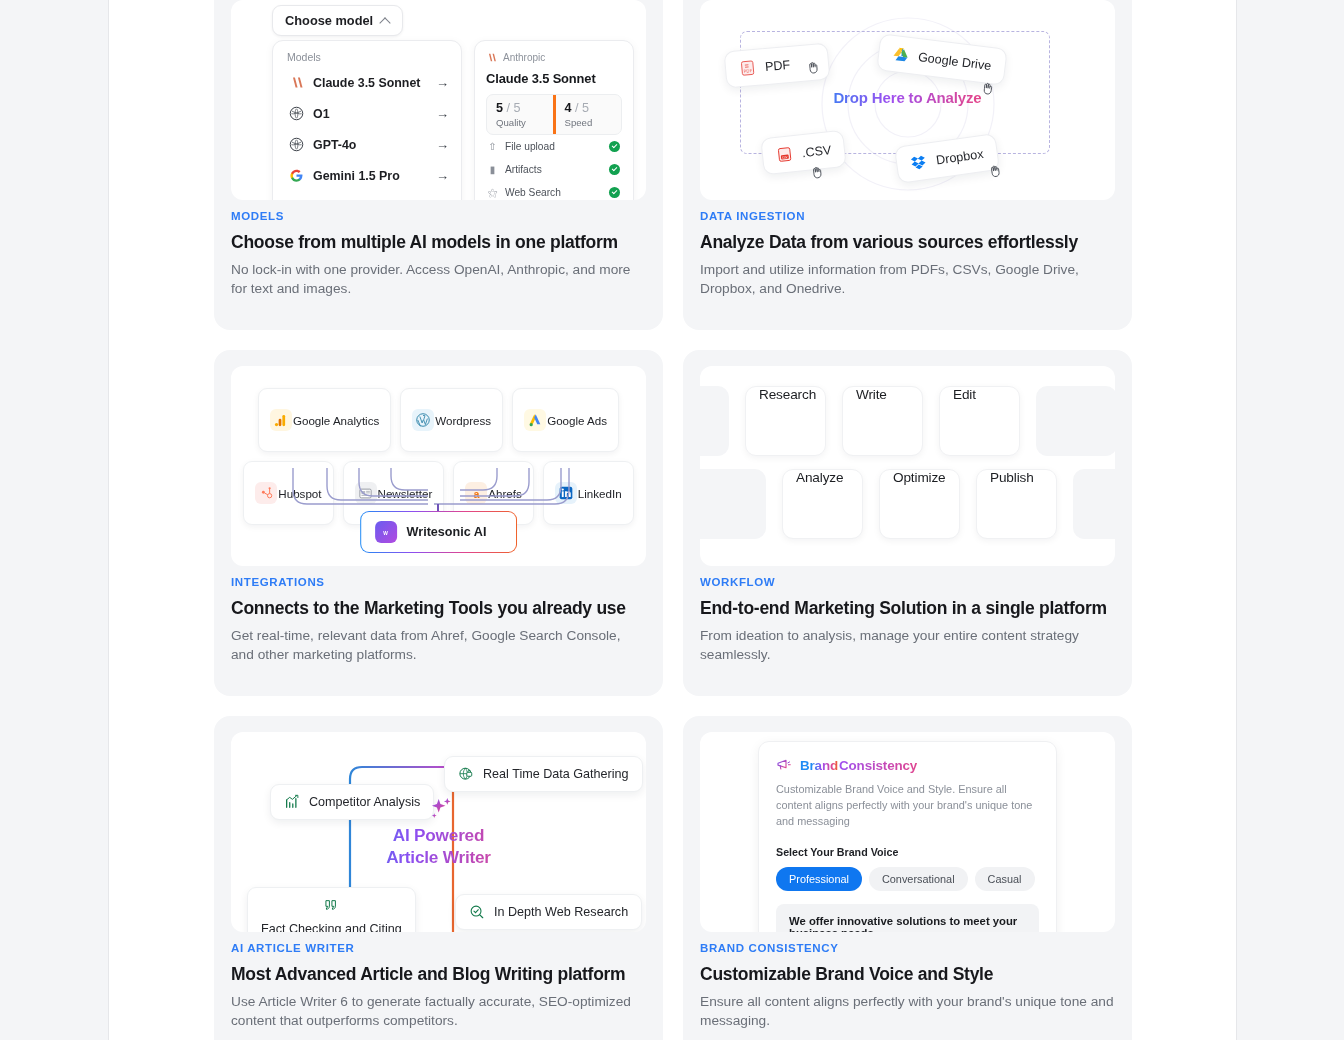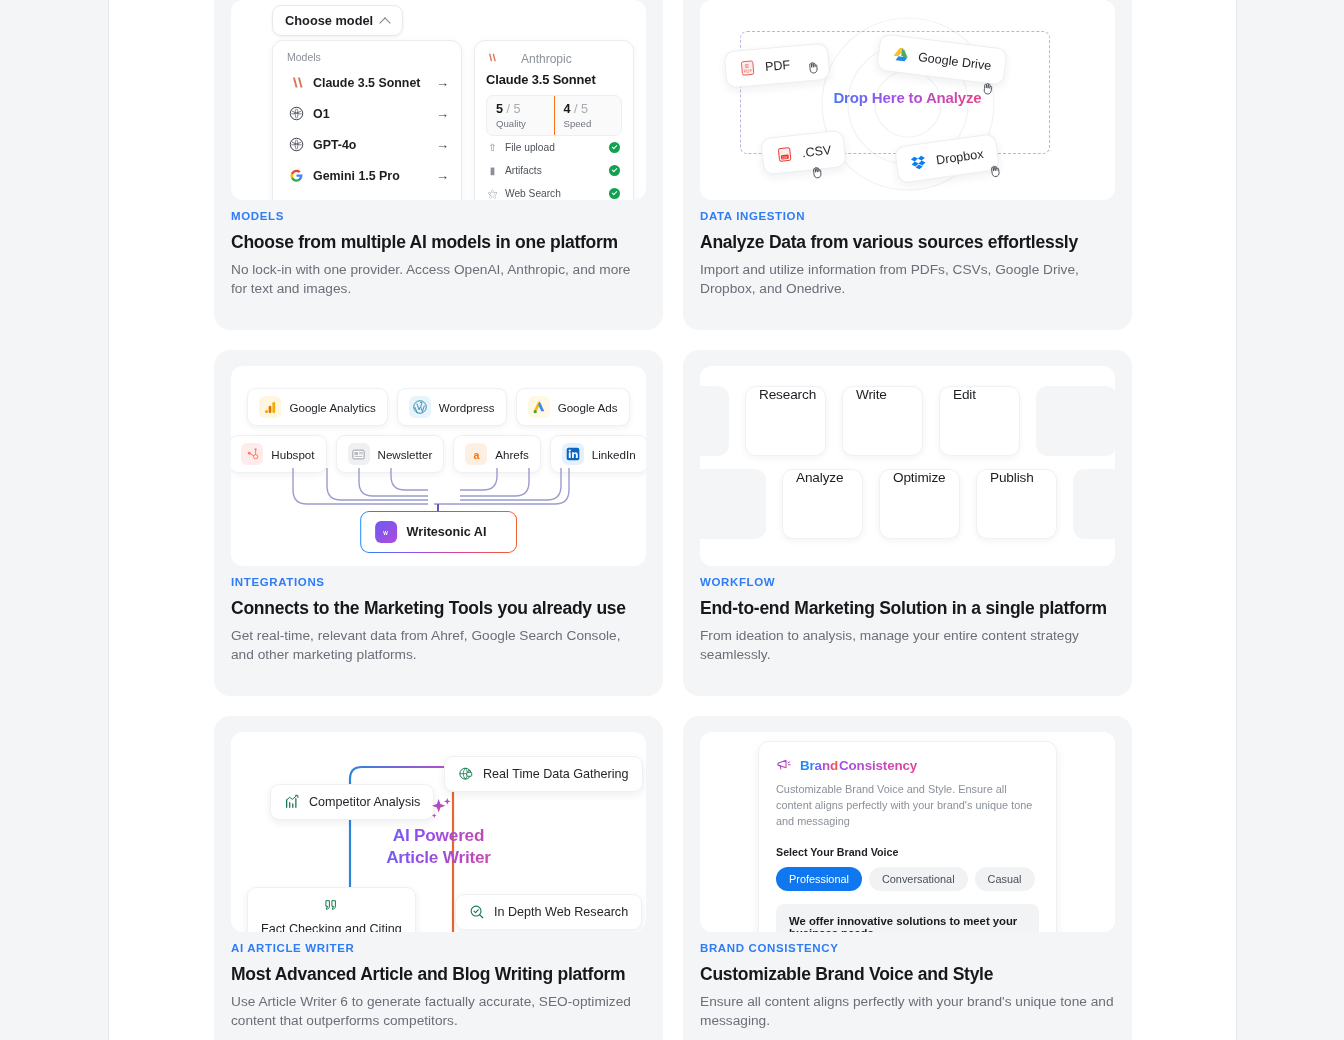--- a/index.html
+++ b/index.html
@@ -99,29 +99,29 @@
     font-size: 12.4px; font-weight: bold; color: #1d1e22;
   }
   .mrow .arrow { margin-left: auto; color: #3c4149; font-size: 13px; line-height: 1; }
   .mico { width: 15px; height: 15px; flex: none; }
   .pane-detail {
     width: 160px; height: 200px;
     background: #fff; border: 1px solid #ebecef; border-radius: 11px;
     box-shadow: 0 2px 8px rgba(16,24,40,.05);
     padding: 11px 11px 0;
   }
-  .vendor { display: flex; gap: 24px; font-size: 12px; color: #8d929b; }
+  .vendor { display: flex; gap: 6px; font-size: 10px; color: #8d929b; }
   .detail-title { margin-top: 6px; font-size: 12.9px; font-weight: bold; color: #16181c; letter-spacing: -.01em;}
   .scores {
     margin-top: 8px; display: flex;
     border: 1px solid #eceef0; border-radius: 7px; overflow: hidden;
     background: #fafafa;
   }
   .score { flex: 1; padding: 6px 0 6px 9px; }
-  .score + .score { border-left: 1px solid #f97316; }
+  .score + .score { border-left: 3px solid #f97316; }
   .score .v { font-size: 12.6px; font-weight: bold; color: #17181c; }
   .score .v span { font-weight: normal; color: #a7acb4; }
   .score .k { font-size: 9.6px; color: #70757e; margin-top: 2px; }
   .frow {
     display: flex; align-items: center; gap: 7px;
     padding: 6px 2px 6px 1px;
     font-size: 10.2px; color: #4d525a;
   }
   .frow .fico { width: 11px; color: #8a8f98; font-size: 10px; line-height: 1; text-align: center;}
   .dot-ok {
@@ -158,24 +158,24 @@
   }
   .src .sico { width: 17px; height: 17px; flex: none; }
   .hand {
     position: absolute; width: 16px; height: 17px; color: #5b6068;
   }
 
   
   .int-wrap { position: absolute; left: 0; right: 0; top: 22px; }
   .int-row { display: flex; justify-content: center; gap: 9px; margin-bottom: 9px; }
   .int {
-    display: flex; align-items: center; gap: 8px;
+    display: flex; align-items: center; gap: 1px;
     background: #fff; border: 1px solid #eef0f2; border-radius: 9px;
     box-shadow: 0 2px 6px rgba(16,24,40,.055);
-    padding: 7px 11px;
+    padding: 20px 11px;
     font-size: 11.6px; color: #23252a; white-space: nowrap;
   }
   .int .tile {
     width: 22px; height: 22px; border-radius: 6px; flex: none;
     display: flex; align-items: center; justify-content: center;
   }
   .brandbox {
     position: absolute; left: 50%; transform: translateX(-50%);
     top: 145px;
     display: flex; align-items: center; gap: 10px;

